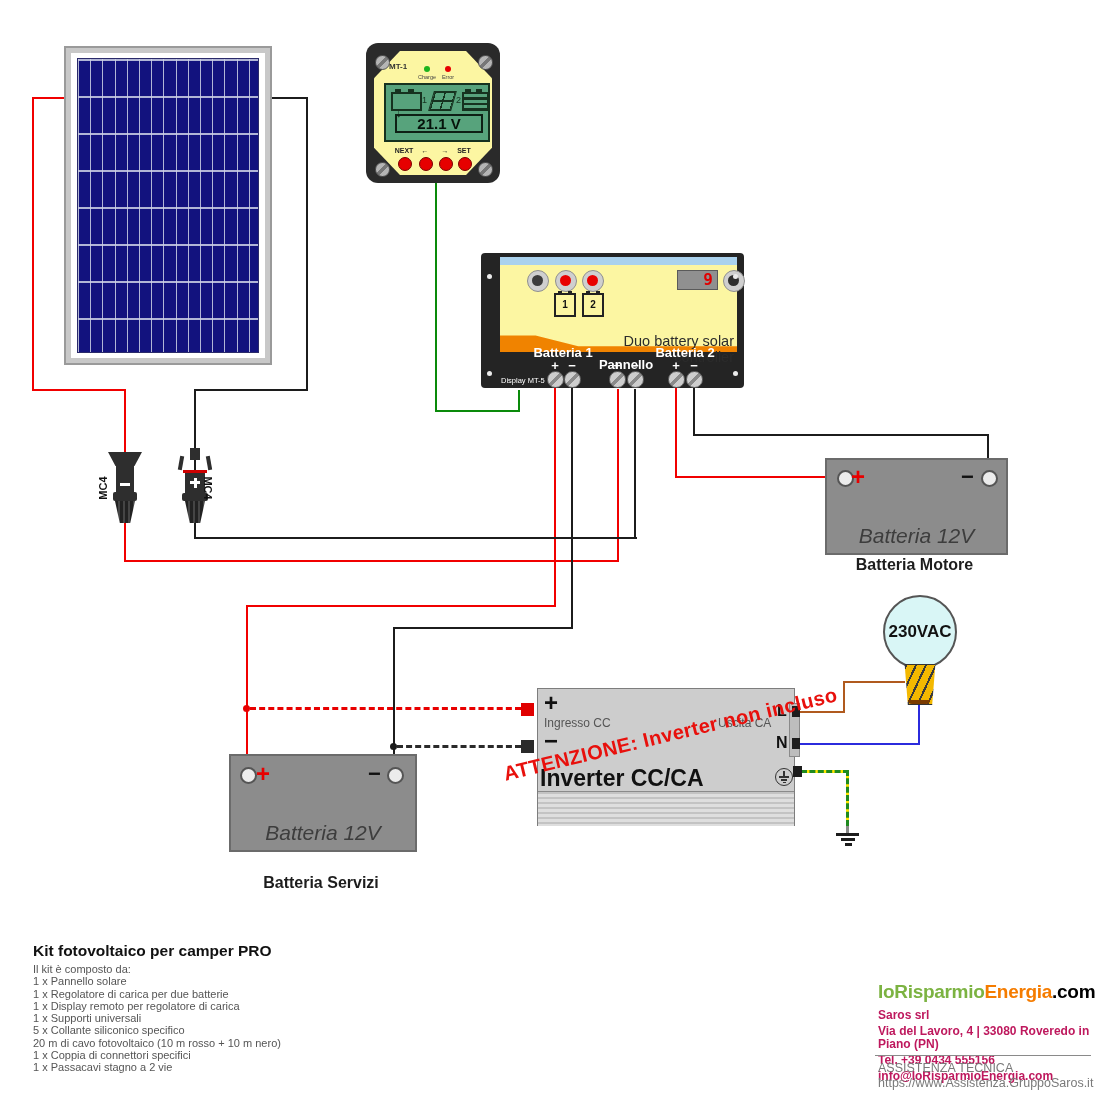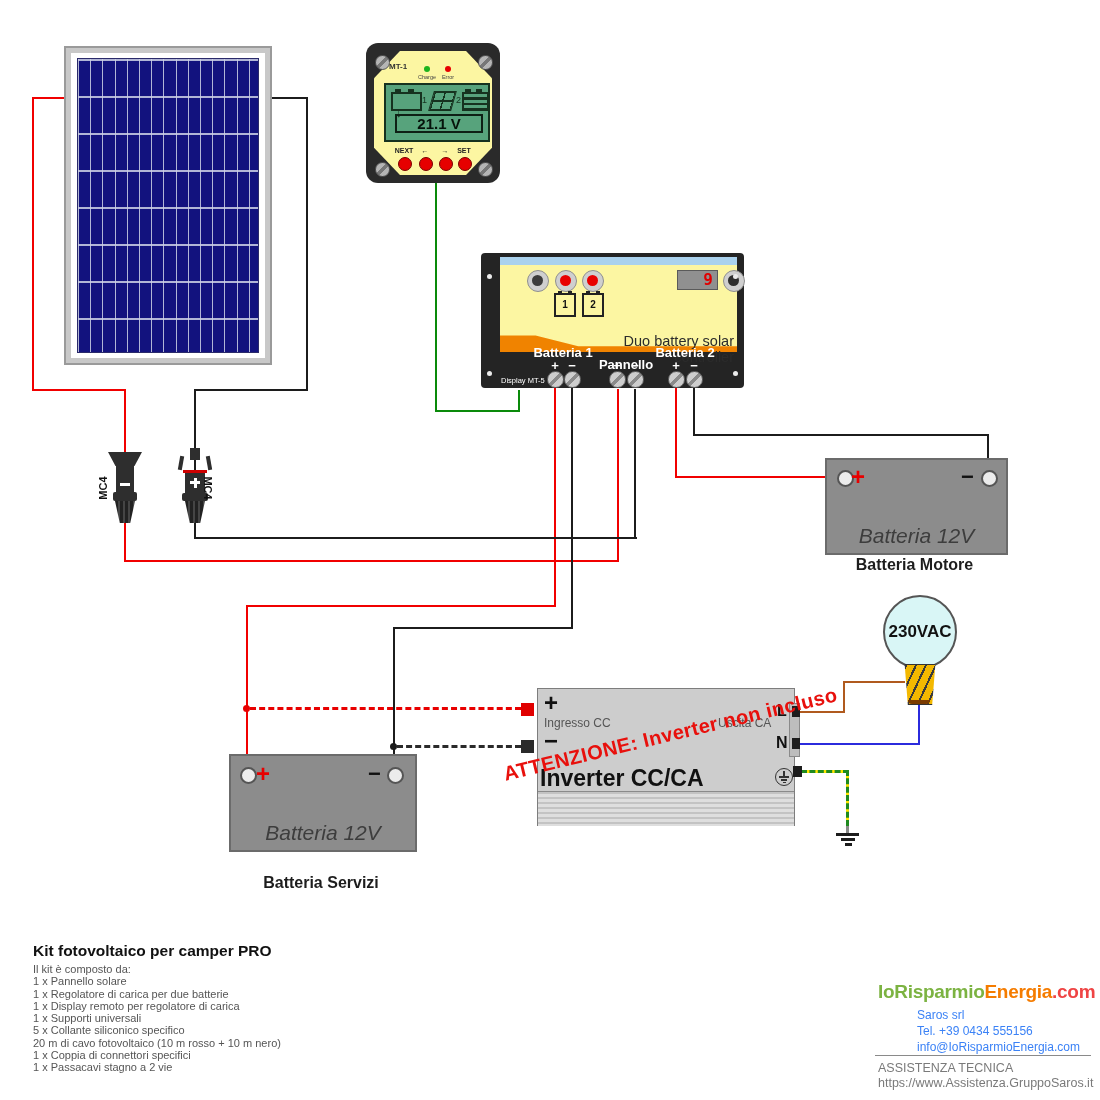--- a/index.html
+++ b/index.html
@@ -79,21 +79,21 @@
         background:#d9f6f6;border:2px solid #555;display:flex;align-items:center;
         justify-content:center;font-size:17px;font-weight:bold;color:#111;}
   #bulb-base{position:absolute;left:904px;top:664px;width:30px;height:39px;border:1px solid #333;
              background:repeating-linear-gradient(115deg,#3a3a3a 0 2px,#f3b800 2px 9px);
              clip-path:polygon(2% 0,98% 0,88% 100%,12% 100%);}
   
   #kit-title{position:absolute;left:33px;top:942px;font-size:15.5px;font-weight:bold;color:#111;}
   .kit-line{font-size:11px;color:#555;line-height:12.3px;}
   #contact{position:absolute;left:878px;top:981px;width:215px;}
   #logo{font-size:19px;font-weight:bold;letter-spacing:-0.3px;}
-  .c-bold{font-size:12px;font-weight:normal;color:#3b82f6;line-height:13px;margin-top:3px;margin-left:39px;}
+  .c-bold{font-size:12px;font-weight:bold;color:#be185d;line-height:13px;margin-top:3px;}
   .c-gray{font-size:12.5px;color:#7a7a7a;line-height:14px;}
   .hline{position:absolute;background:#8a8a8a;height:1px;}
 </style>
 </head>
 <body>
 
 <div id="canvas">
 
   <div class="w wr" style="left:33px;top:97px;width:32px;height:2px"></div>
   <div class="w wr" style="left:32px;top:97px;width:2px;height:294px"></div>
@@ -330,23 +330,24 @@
     <div class="kit-line">1 x Display remoto per regolatore di carica</div>
     <div class="kit-line">1 x Supporti universali</div>
     <div class="kit-line">5 x Collante siliconico specifico</div>
     <div class="kit-line">20 m di cavo fotovoltaico (10 m rosso + 10 m nero)</div>
     <div class="kit-line">1 x Coppia di connettori specifici</div>
     <div class="kit-line">1 x Passacavi stagno a 2 vie</div>
   </div>
 
   <div id="contact">
     <div id="logo">
-      <span style="color:#7cb342">IoRisparmio</span><span style="color:#f57c00">Energia</span><span style="color:#ef4444">.com</span>
+      <span style="color:#7cb342">IoRisparmio</span><span style="color:#f57c00">Energia</span><span style="color:#000000">.com</span>
     </div>
     <div class="c-bold" style="margin-top:6px">Saros srl</div>
+    <div class="c-bold">Via del Lavoro, 4 | 33080 Roveredo in Piano (PN)</div>
     <div class="c-bold">Tel. +39 0434 555156</div>
     <div class="c-bold">info@IoRisparmioEnergia.com</div>
   </div>
   <div class="hline" style="left:875px;top:1055px;width:216px"></div>
   <div class="abs c-gray" style="left:878px;top:1061px">ASSISTENZA TECNICA</div>
   <div class="abs c-gray" style="left:878px;top:1076px">https://www.Assistenza.GruppoSaros.it</div>
 
 </div>
 
 </body></html>

